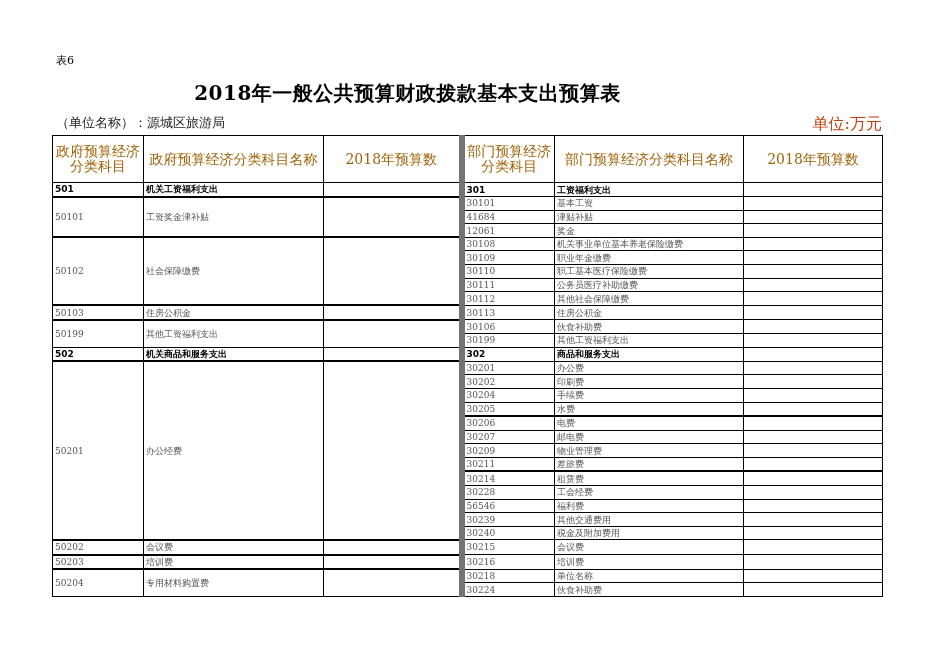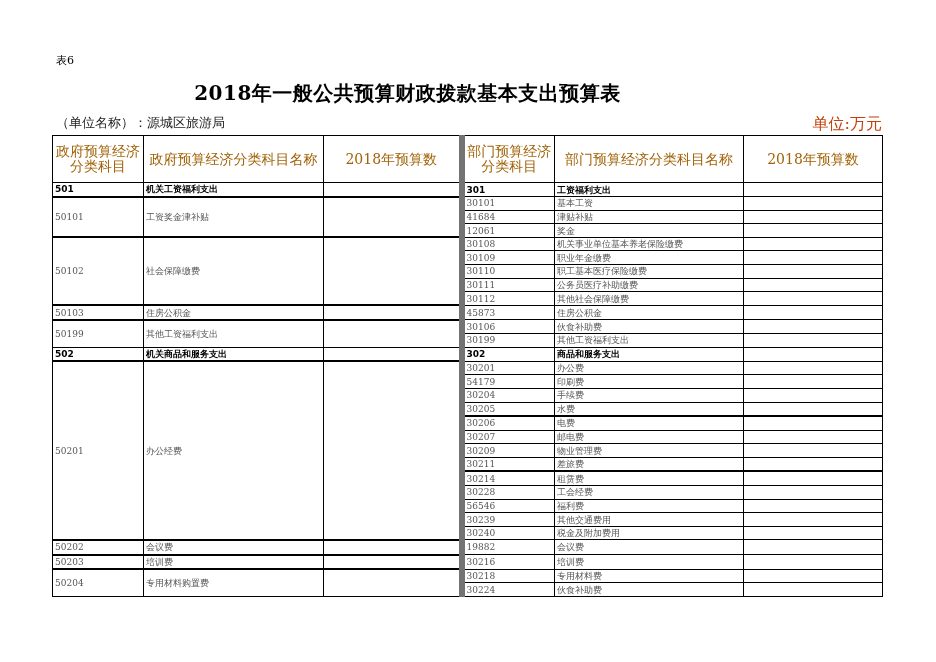--- a/index.html
+++ b/index.html
@@ -99,21 +99,21 @@
       </tr>
       <tr>
         <td class="thickl r">30112</td>
         <td class="r">其他社会保障缴费</td>
         <td class="r"></td>
       </tr>
       <tr>
         <td rowspan="1" class="merged " style="border-top: 2px solid rgb(0, 0, 0);">50103</td>
         <td rowspan="1" class="merged " style="border-top: 2px solid rgb(0, 0, 0);">住房公积金</td>
         <td rowspan="1" class="merged thickr" style="border-top: 2px solid rgb(0, 0, 0);"></td>
-        <td class="thickl r">45873</td>
+        <td class="thickl r">30113</td>
         <td class="r">住房公积金</td>
         <td class="r"></td>
       </tr>
       <tr>
         <td rowspan="2" class="merged " style="border-top: 2px solid rgb(0, 0, 0);">50199</td>
         <td rowspan="2" class="merged " style="border-top: 2px solid rgb(0, 0, 0);">其他工资福利支出</td>
         <td rowspan="2" class="merged thickr" style="border-top: 2px solid rgb(0, 0, 0);"></td>
         <td class="thickl r">30106</td>
         <td class="r">伙食补助费</td>
         <td class="r"></td>
@@ -133,21 +133,21 @@
       </tr>
       <tr>
         <td rowspan="13" class="merged " style="border-top: 2px solid rgb(0, 0, 0);">50201</td>
         <td rowspan="13" class="merged " style="border-top: 2px solid rgb(0, 0, 0);">办公经费</td>
         <td rowspan="13" class="merged thickr" style="border-top: 2px solid rgb(0, 0, 0);"></td>
         <td class="thickl r">30201</td>
         <td class="r">办公费</td>
         <td class="r"></td>
       </tr>
       <tr>
-        <td class="thickl r">54179</td>
+        <td class="thickl r">30202</td>
         <td class="r">印刷费</td>
         <td class="r"></td>
       </tr>
       <tr>
         <td class="thickl r">30204</td>
         <td class="r">手续费</td>
         <td class="r"></td>
       </tr>
       <tr>
         <td class="thickl r">30205</td>
@@ -196,38 +196,38 @@
       </tr>
       <tr>
         <td class="thickl r">30240</td>
         <td class="r">税金及附加费用</td>
         <td class="r"></td>
       </tr>
       <tr>
         <td rowspan="1" class="merged " style="border-top: 2px solid rgb(0, 0, 0);">50202</td>
         <td rowspan="1" class="merged " style="border-top: 2px solid rgb(0, 0, 0);">会议费</td>
         <td rowspan="1" class="merged thickr" style="border-top: 2px solid rgb(0, 0, 0);"></td>
-        <td class="thickl r">19882</td>
+        <td class="thickl r">30215</td>
         <td class="r">会议费</td>
         <td class="r"></td>
       </tr>
       <tr>
         <td rowspan="1" class="merged " style="border-top: 2px solid rgb(0, 0, 0);">50203</td>
         <td rowspan="1" class="merged " style="border-top: 2px solid rgb(0, 0, 0);">培训费</td>
         <td rowspan="1" class="merged thickr" style="border-top: 2px solid rgb(0, 0, 0);"></td>
         <td class="thickl r">30216</td>
         <td class="r">培训费</td>
         <td class="r"></td>
       </tr>
       <tr>
         <td rowspan="2" class="merged " style="border-top: 2px solid rgb(0, 0, 0);">50204</td>
         <td rowspan="2" class="merged " style="border-top: 2px solid rgb(0, 0, 0);">专用材料购置费</td>
         <td rowspan="2" class="merged thickr" style="border-top: 2px solid rgb(0, 0, 0);"></td>
         <td class="thickl r">30218</td>
-        <td class="r">专用材料费</td>
+        <td class="r">单位名称</td>
         <td class="r"></td>
       </tr>
       <tr>
         <td class="thickl r">30224</td>
         <td class="r">伙食补助费</td>
         <td class="r"></td>
       </tr>
     </tbody>
 </table>
 

